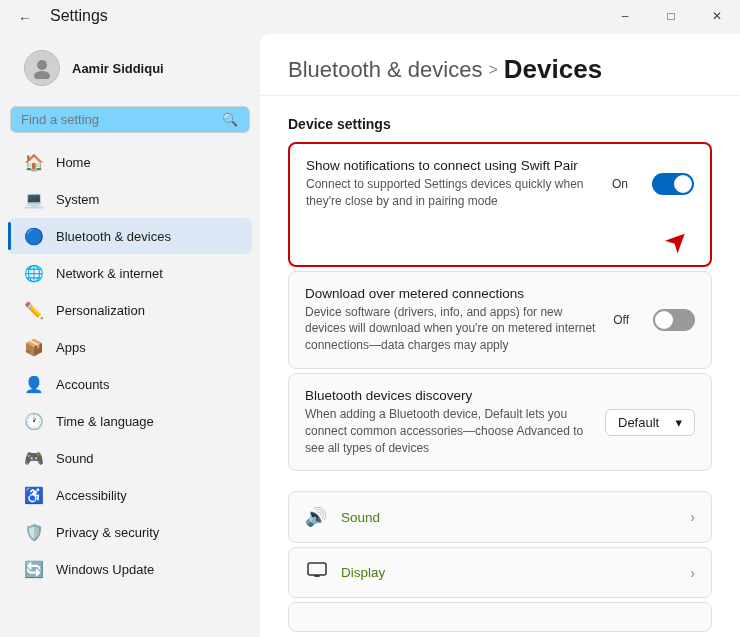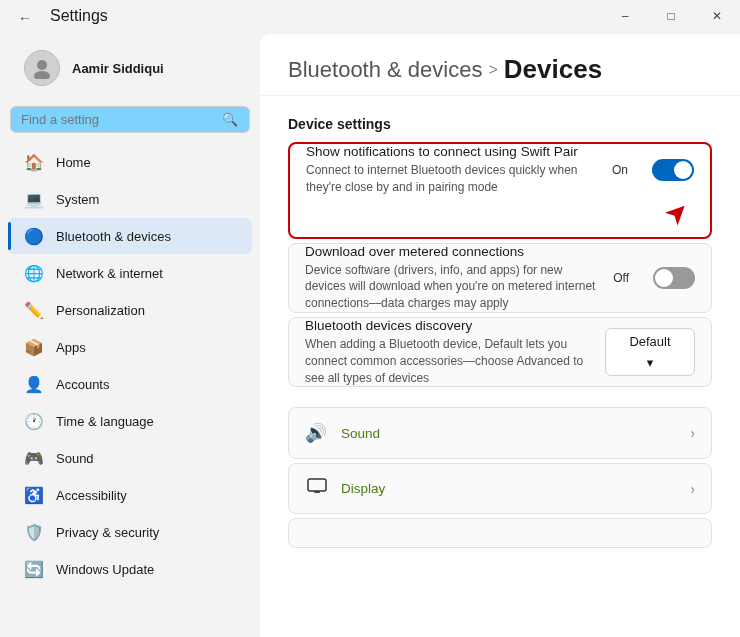--- a/index.html
+++ b/index.html
@@ -165,21 +165,21 @@
       overflow: hidden;
     }
     .settings-card.highlighted {
       border: 2px solid #c00;
       background: #fff;
     }
 
     .settings-row {
       display: flex;
       align-items: center;
-      padding: 0 16px;
+      padding: 14px 16px;
       gap: 16px;
       cursor: pointer;
     }
     .settings-text { flex: 1; }
     .settings-label { font-size: 13.5px; font-weight: 500; color: #1a1a1a; margin-bottom: 3px; }
     .settings-desc { font-size: 12px; color: #555; line-height: 1.4; }
 
     
     .toggle-container {
       display: flex;
@@ -230,21 +230,20 @@
       background: white;
       border: 1px solid #d0d0d0;
       border-radius: 6px;
       padding: 5px 12px;
       cursor: pointer;
       font-size: 13px;
       color: #1a1a1a;
       flex-shrink: 0;
       min-width: 90px;
       justify-content: space-between;
-      flex-direction: column;
     }
 
     
     .related-section { margin-top: 20px; }
     .related-card {
       border: 1px solid #e0e0e0;
       border-radius: 8px;
       margin-bottom: 4px;
       background: #fafafa;
     }
@@ -356,21 +355,21 @@
       </div>
     </div>
 
     <div class="content-body">
       <div class="section-title">Device settings</div>
 
       <div class="settings-card highlighted">
         <div class="settings-row">
           <div class="settings-text">
             <div class="settings-label">Show notifications to connect using Swift Pair</div>
-            <div class="settings-desc">Connect to internet Bluetooth devices quickly when they're close by and in pairing mode</div>
+            <div class="settings-desc">Connect to supported Settings devices quickly when they're close by and in pairing mode</div>
           </div>
           <div class="toggle-container">
             <span class="toggle-label">On</span>
             <div class="toggle on">
               <div class="toggle-knob"></div>
             </div>
           </div>
         </div>
 
         <div class="arrow-annotation">

